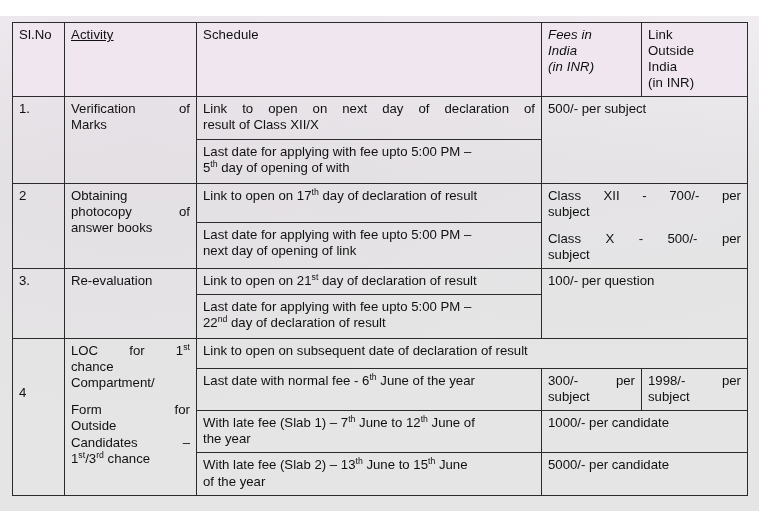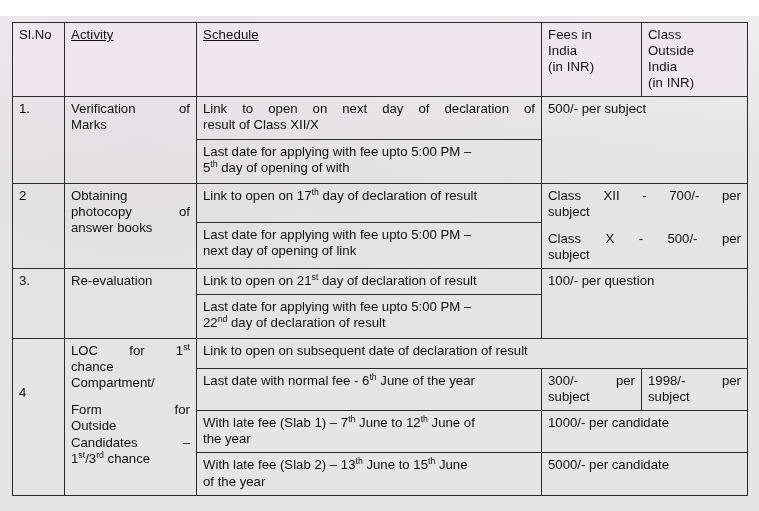--- a/index.html
+++ b/index.html
@@ -54,22 +54,22 @@
   thead th {
     background: #efe6ef;
     text-align: center;
     font-weight: bold;
     vertical-align: top;
     padding-top: 6px;
     letter-spacing: 0.1px;
   }
   th.h-slno   { width: 52px; }
   th.h-act    { width: 132px; text-decoration: underline; }
-  th.h-sched  { width: 345px; text-decoration: underline; }
-  th.h-feein  { width: 100px; }
+  th.h-sched  { width: 345px; }
+  th.h-feein  { width: 100px; font-style: italic; }
   th.h-feeout { width: 106px; }
 
   td.slno { text-align: left; padding-left: 8px; }
   td.act  { }
   td.schd { }
   td.fee-center {
     text-align: center;
     vertical-align: middle;
   }
   td.fee-left {
@@ -108,21 +108,21 @@
     <tr>
       <th class="h-slno">Sl.No</th>
       <th class="h-act">Activity</th>
       <th class="h-sched">Schedule</th>
       <th class="h-feein">
         <span>Fees  in</span><br>
         <span>India</span><br>
         <span>(in INR)</span>
       </th>
       <th class="h-feeout">
-        <span>Class</span><br>
+        <span>Link</span><br>
         <span>Outside</span><br>
         <span>India</span><br>
         <span>(in INR)</span>
       </th>
     </tr>
   </thead>
 
   <tbody>
 
     <tr>

